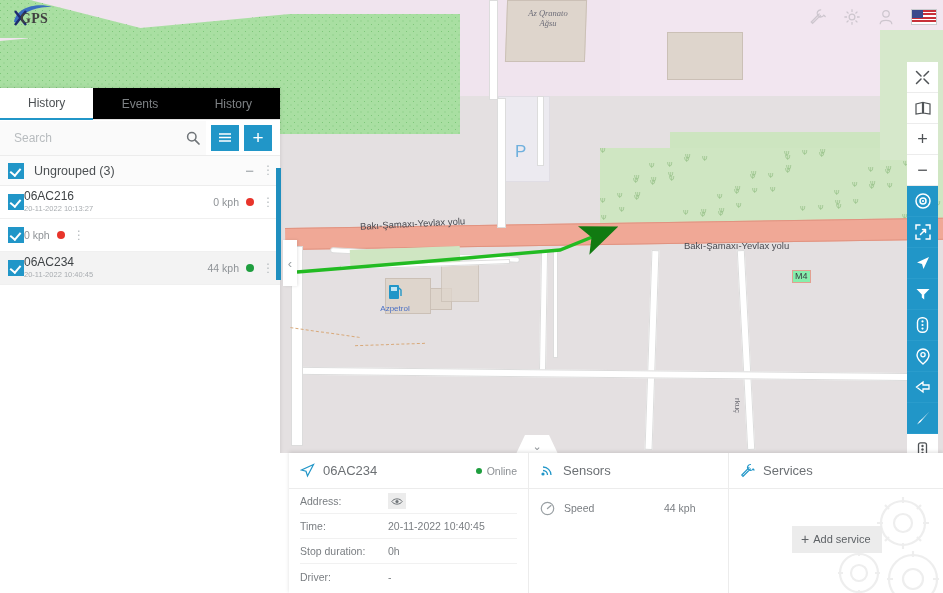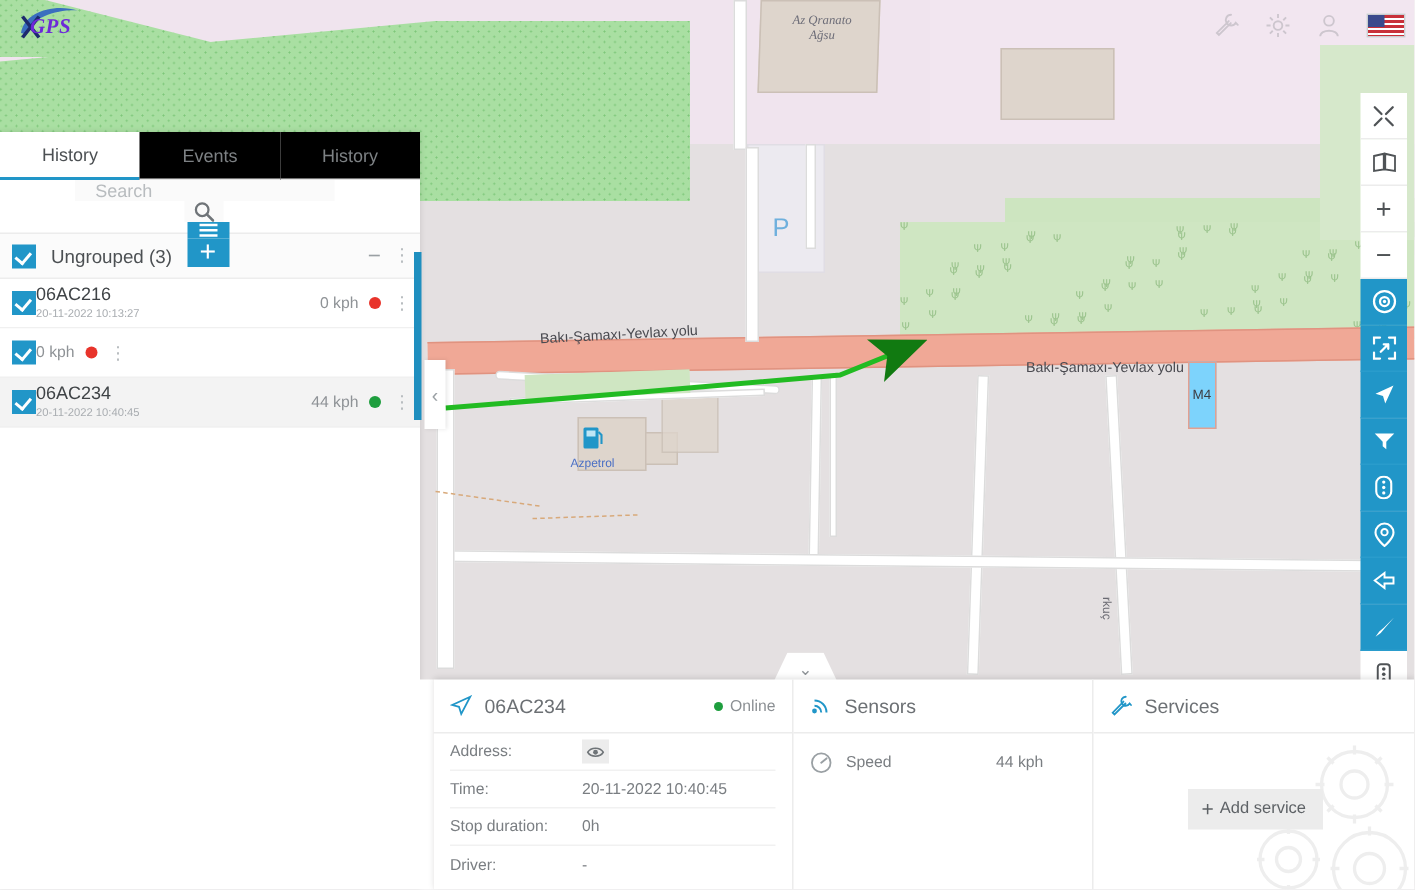--- a/index.html
+++ b/index.html
@@ -89,22 +89,22 @@
     border-bottom: 1px solid #e09380;
   }
   .road-white {
     position: absolute; background: #ffffff; border: 1px solid #dcdcdc;
   }
   .road-label {
     position: absolute; color: #4a4a50; font-size: 9.5px;
     white-space: nowrap; font-family: "Liberation Sans", sans-serif;
   }
   .road-shield {
-    position: absolute; background: #7dd3fc; border: 1px solid #e2a091;
-    color: #3c3c42; font-size: 9px; padding: 16px 2px; line-height: 11px;
+    position: absolute; background: #86efac; border: 1px solid #e2a091;
+    color: #3c3c42; font-size: 9px; padding: 0 2px; line-height: 11px; margin-top: 29px;
   }
   
   .trail {
     position: absolute; border-top: 1.5px dashed #d8a97a;
   }
   
   .p-glyph {
     position: absolute; color: #6fb0dd; font-size: 17px;
     font-family: "Liberation Sans", sans-serif; font-weight: 400;
   }
@@ -140,21 +140,21 @@
     position: absolute; left: 0; top: 0; width: 943px; height: 34px;
     z-index: 40; pointer-events: none;
   }
   #logo {
     position: absolute; left: 6px; top: 2px; width: 68px; height: 30px;
     pointer-events: auto;
   }
   #logo .lg-text {
     position: absolute; left: 14px; top: 9px;
     font-family: "Liberation Serif", serif; font-weight: bold;
-    font-size: 14px; color: #6d28d9; letter-spacing: .3px; font-style: italic;
+    font-size: 14px; color: #404040; letter-spacing: .3px;
   }
   #header-right {
     position: absolute; right: 6px; top: 5px; height: 24px;
     display: flex; align-items: center; gap: 16px; pointer-events: auto;
   }
   .hdr-ico { width: 18px; height: 20px; opacity: .30; }
   #flag {
     width: 26px; height: 16px; border: 1px solid #c9ccd0; background: #fff;
     position: relative; overflow: hidden;
   }
@@ -181,21 +181,20 @@
     background: #000000; border-bottom: 1px solid #e3e3e3;
   }
   .tab.active {
     background: #ffffff; color: #4c5053;
     border-bottom: 2px solid #2196c8;
   }
   #search-row {
     display: flex; align-items: center; height: 36px;
     padding: 0 8px 0 0; background: #ffffff;
     border-bottom: 1px solid #ececec;
-    flex-direction: column;
   }
   #search-input {
     flex: 1; border: none; outline: none; height: 34px;
     padding: 0 4px 0 14px; font-size: 12px; color: #55585b;
     background: #fafafa;
   }
   #search-input::placeholder { color: #b8bcbf; }
   #search-icon-btn {
     width: 26px; height: 34px; display: flex; align-items: center;
     justify-content: center; background: #fafafa;

